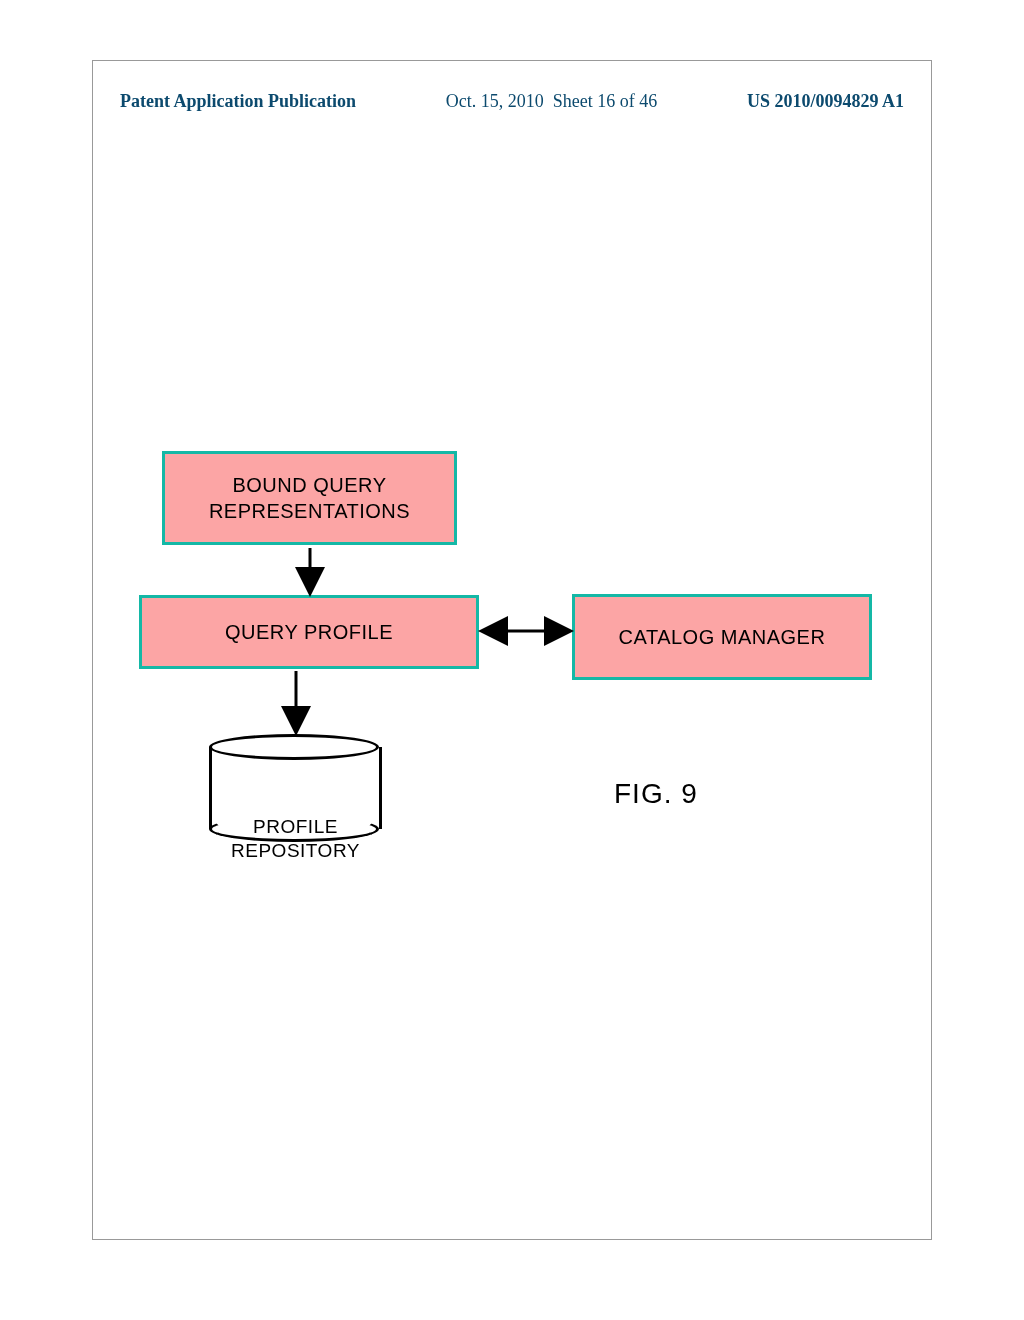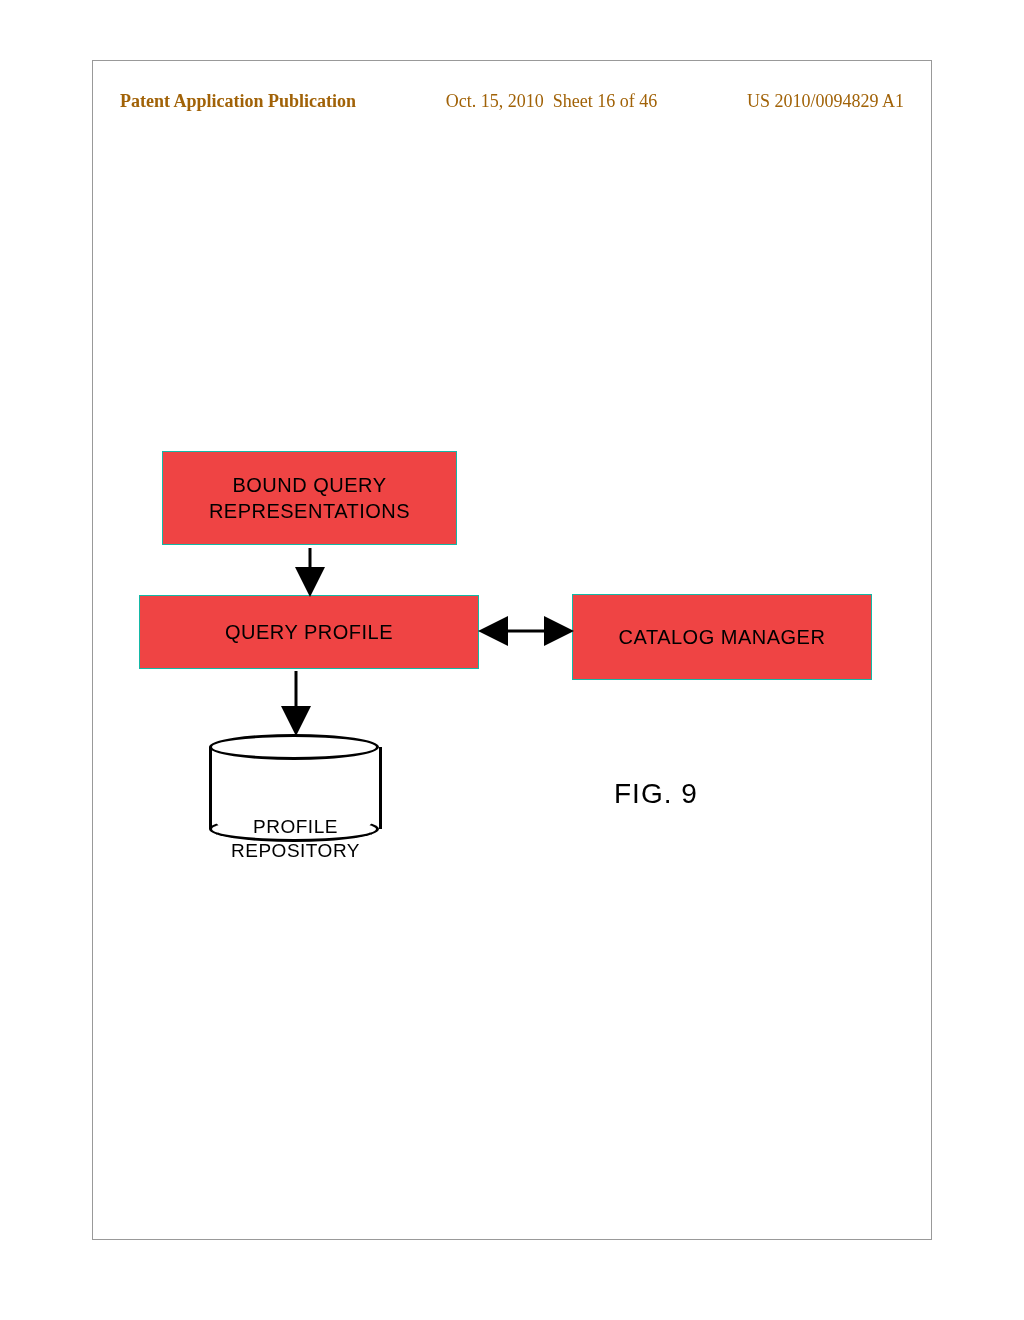--- a/index.html
+++ b/index.html
@@ -21,29 +21,29 @@
     .header {
       position: absolute;
       left: 120px;
       top: 91px;
       width: 784px;
       display: flex;
       justify-content: space-between;
       align-items: baseline;
       font-family: "Times New Roman", serif;
       font-size: 18px;
-      color: #a16207;
+      color: #0c4a6e;
     }
     .header .pub { font-weight: bold; }
-    .header .pubno { font-weight: normal; }
+    .header .pubno { font-weight: bold; }
 
     .box {
       position: absolute;
-      border: 1px solid #14b8a6;
-      background: #ef4444;
+      border: 3px solid #14b8a6;
+      background: #fca5a5;
       display: flex;
       align-items: center;
       justify-content: center;
       text-align: center;
       font-size: 20px;
       letter-spacing: 0.5px;
       line-height: 1.3;
       padding: 4px 24px;
     }
     .box-bound {

